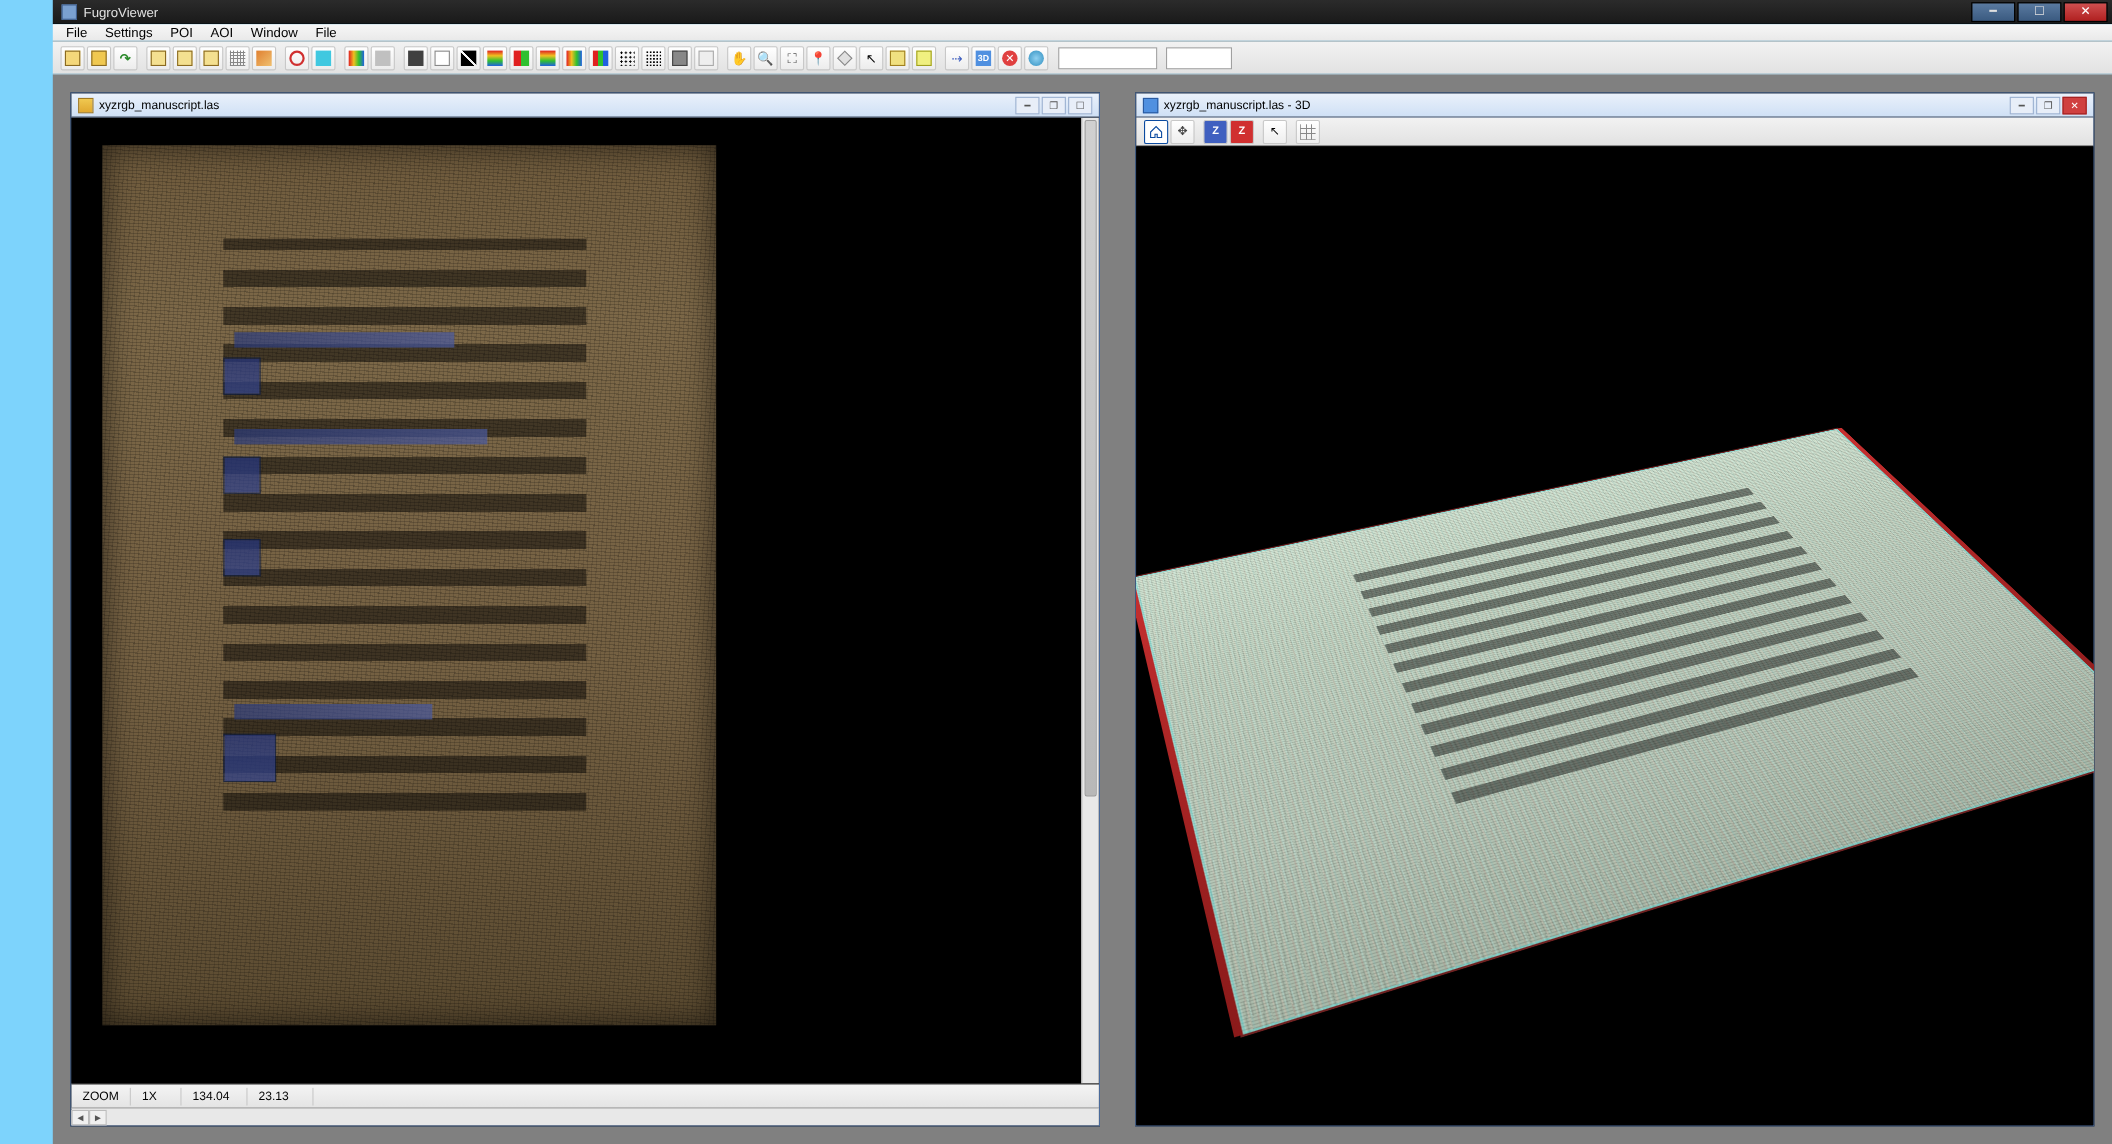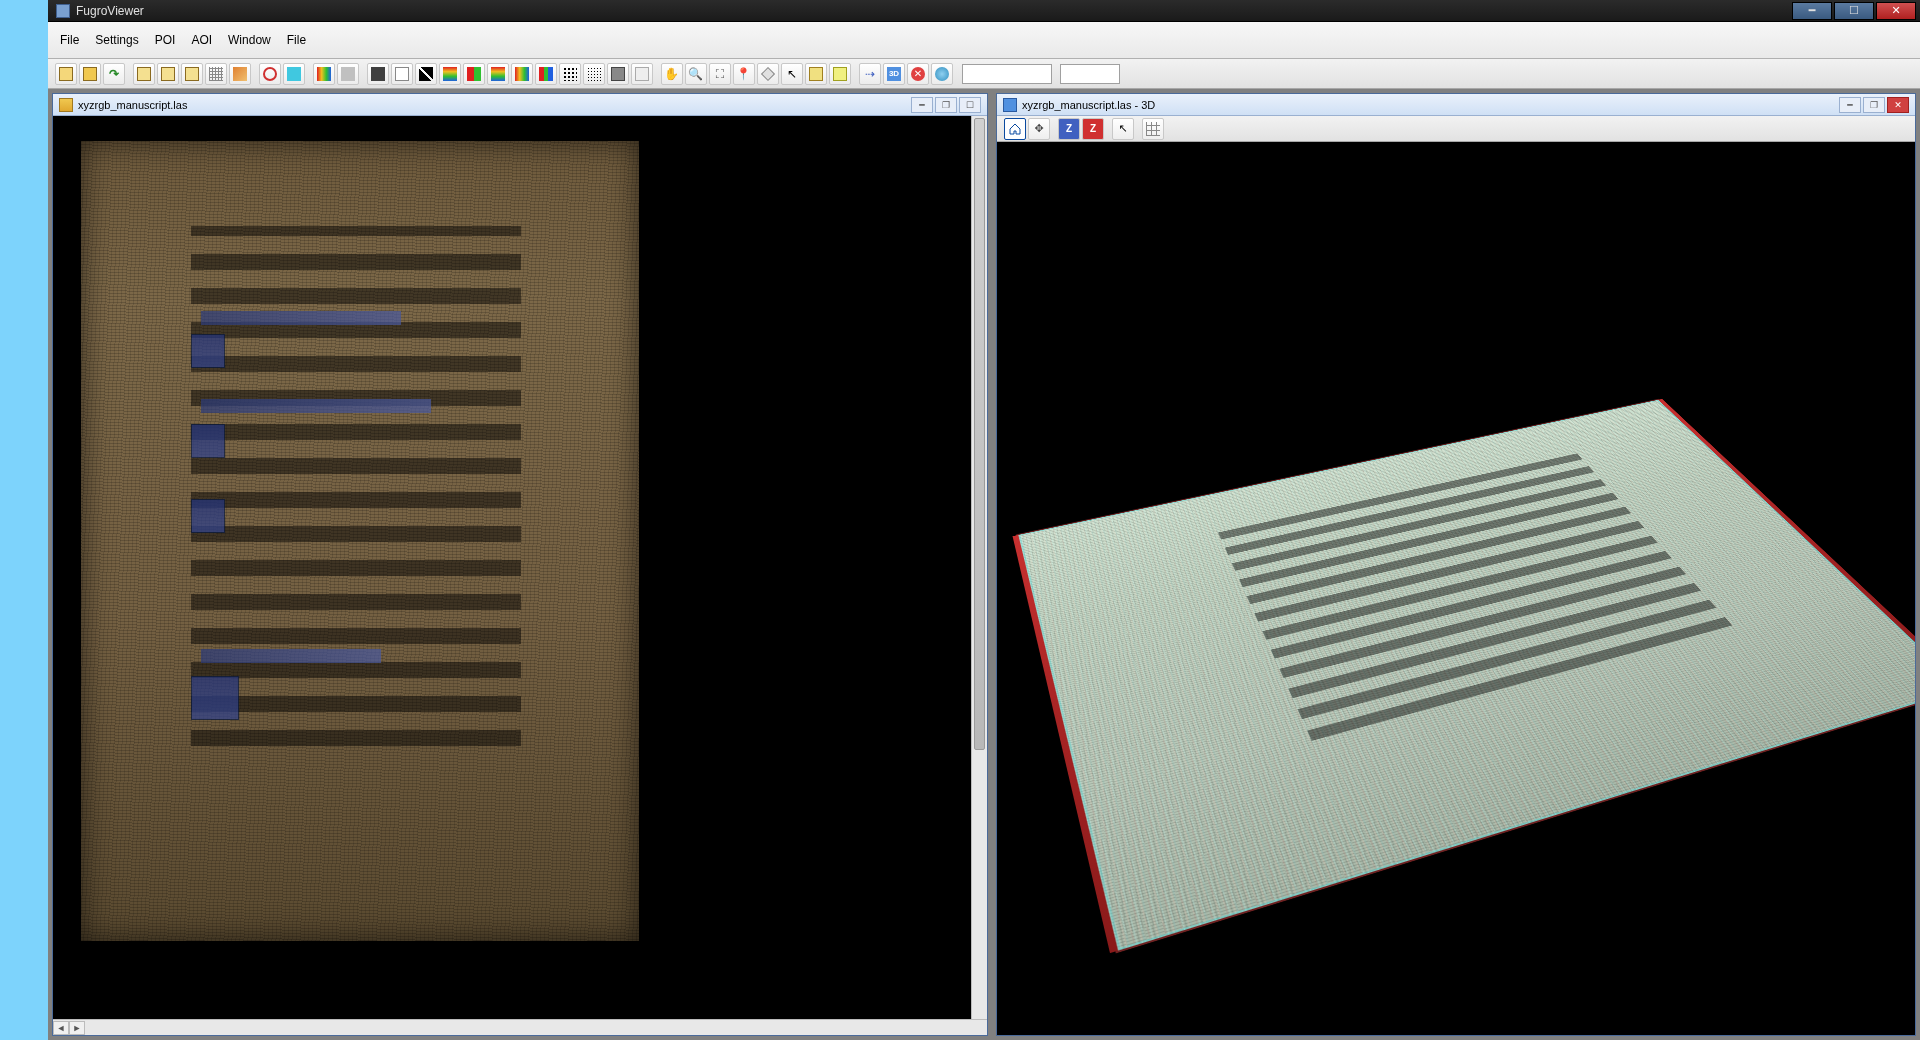--- a/index.html
+++ b/index.html
@@ -14,21 +14,21 @@
   font-size: 12px; border-bottom: 1px solid #000;
 }
 .titlebar .spacer { flex: 1; }
 .titlebar .winbtn { width: 40px; height: 18px; margin-left: 2px; border: 1px solid #000; display:flex;align-items:center;justify-content:center;font-size:11px;}
 .winbtn.min{background:linear-gradient(#5a7aa0,#3a5a80);} 
 .winbtn.max{background:linear-gradient(#5a7aa0,#3a5a80);} 
 .winbtn.close{background:linear-gradient(#d05050,#b02020);color:#fff;}
 
 
 .menubar {
-  height: 37px; background: linear-gradient(#f7f7f7,#e9e9e9);
+  height: 16px; background: linear-gradient(#f7f7f7,#e9e9e9);
   display: flex; align-items: center; padding: 0 4px; font-size: 12px; color:#000;
   border-bottom: 1px solid #b0b0b0;
 }
 .menubar .mitem { padding: 2px 8px; cursor: default; }
 
 
 .toolbar {
   height: 30px; background: linear-gradient(#f2f2f2,#e2e2e2);
   display:flex; align-items:center; padding:2px 6px; border-bottom:1px solid #a8a8a8;
 }
@@ -66,21 +66,21 @@
 .sw-diam{transform:rotate(45deg);background:#e0e0e0;border:1px solid #888;width:10px;height:10px;}
 .sw-ruler{background:#f0e080;border:1px solid #a08020;}
 .sw-tape{background:#f0f080;border:1px solid #a0a020;}
 .sw-link{color:#4060c0;}
 .sw-3d{background:#5090e0;color:#fff;font-size:8px;font-weight:bold;display:flex;align-items:center;justify-content:center;}
 .sw-x{background:#e04040;color:#fff;border-radius:50%;display:flex;align-items:center;justify-content:center;font-size:10px;}
 .sw-globe{background:radial-gradient(#8fd0f0,#308fc0);border-radius:50%;}
 
 
 .workspace { flex:1; display:flex; background:#808080; padding:0; }
-.pane { background:#000; border:1px solid #4a6a9a; display:flex; flex-direction:column; margin:4px; position:relative;}
+.pane { background:#000; border:1px solid #4a6a9a; display:flex; flex-direction:column; margin:16px; position:relative;}
 .pane.left{ width:50%; }
 .pane.right{ flex:1; }
 
 .pane-title{
   height:22px; background:linear-gradient(#eaf1fb,#cfe0f5);
   border-bottom:1px solid #9ab0d0; display:flex; align-items:center; padding:0 6px;
   font-size:11px; color:#000;
 }
 .pane-title .picon{width:14px;height:14px;margin-right:5px;}
 .pane-title .spacer{flex:1;}
@@ -331,20 +331,27 @@
           <div class="bluerule r3"></div>
           <div class="initial i1"></div>
           <div class="initial i2"></div>
           <div class="initial i3"></div>
           <div class="initial i4"></div>
         </div>
         <div class="vscroll">
             <div class="thumb"></div>
           </div>
       </div>
+      <div class="pane-status">
+        <div class="cell small">ZOOM</div>
+        <div class="cell small">1X</div>
+        <div class="cell">134.04</div>
+        <div class="cell">23.13</div>
+        <div class="cell" style="flex:1;border-right:none;"></div>
+      </div>
       <div class="hscroll">
         <div class="arrow">◄</div>
         <div class="arrow">►</div>
         <div class="lbox"></div>
         <div class="track"></div>
       </div>
     </div>
 
     <div class="pane right">
       <div class="pane-title">

